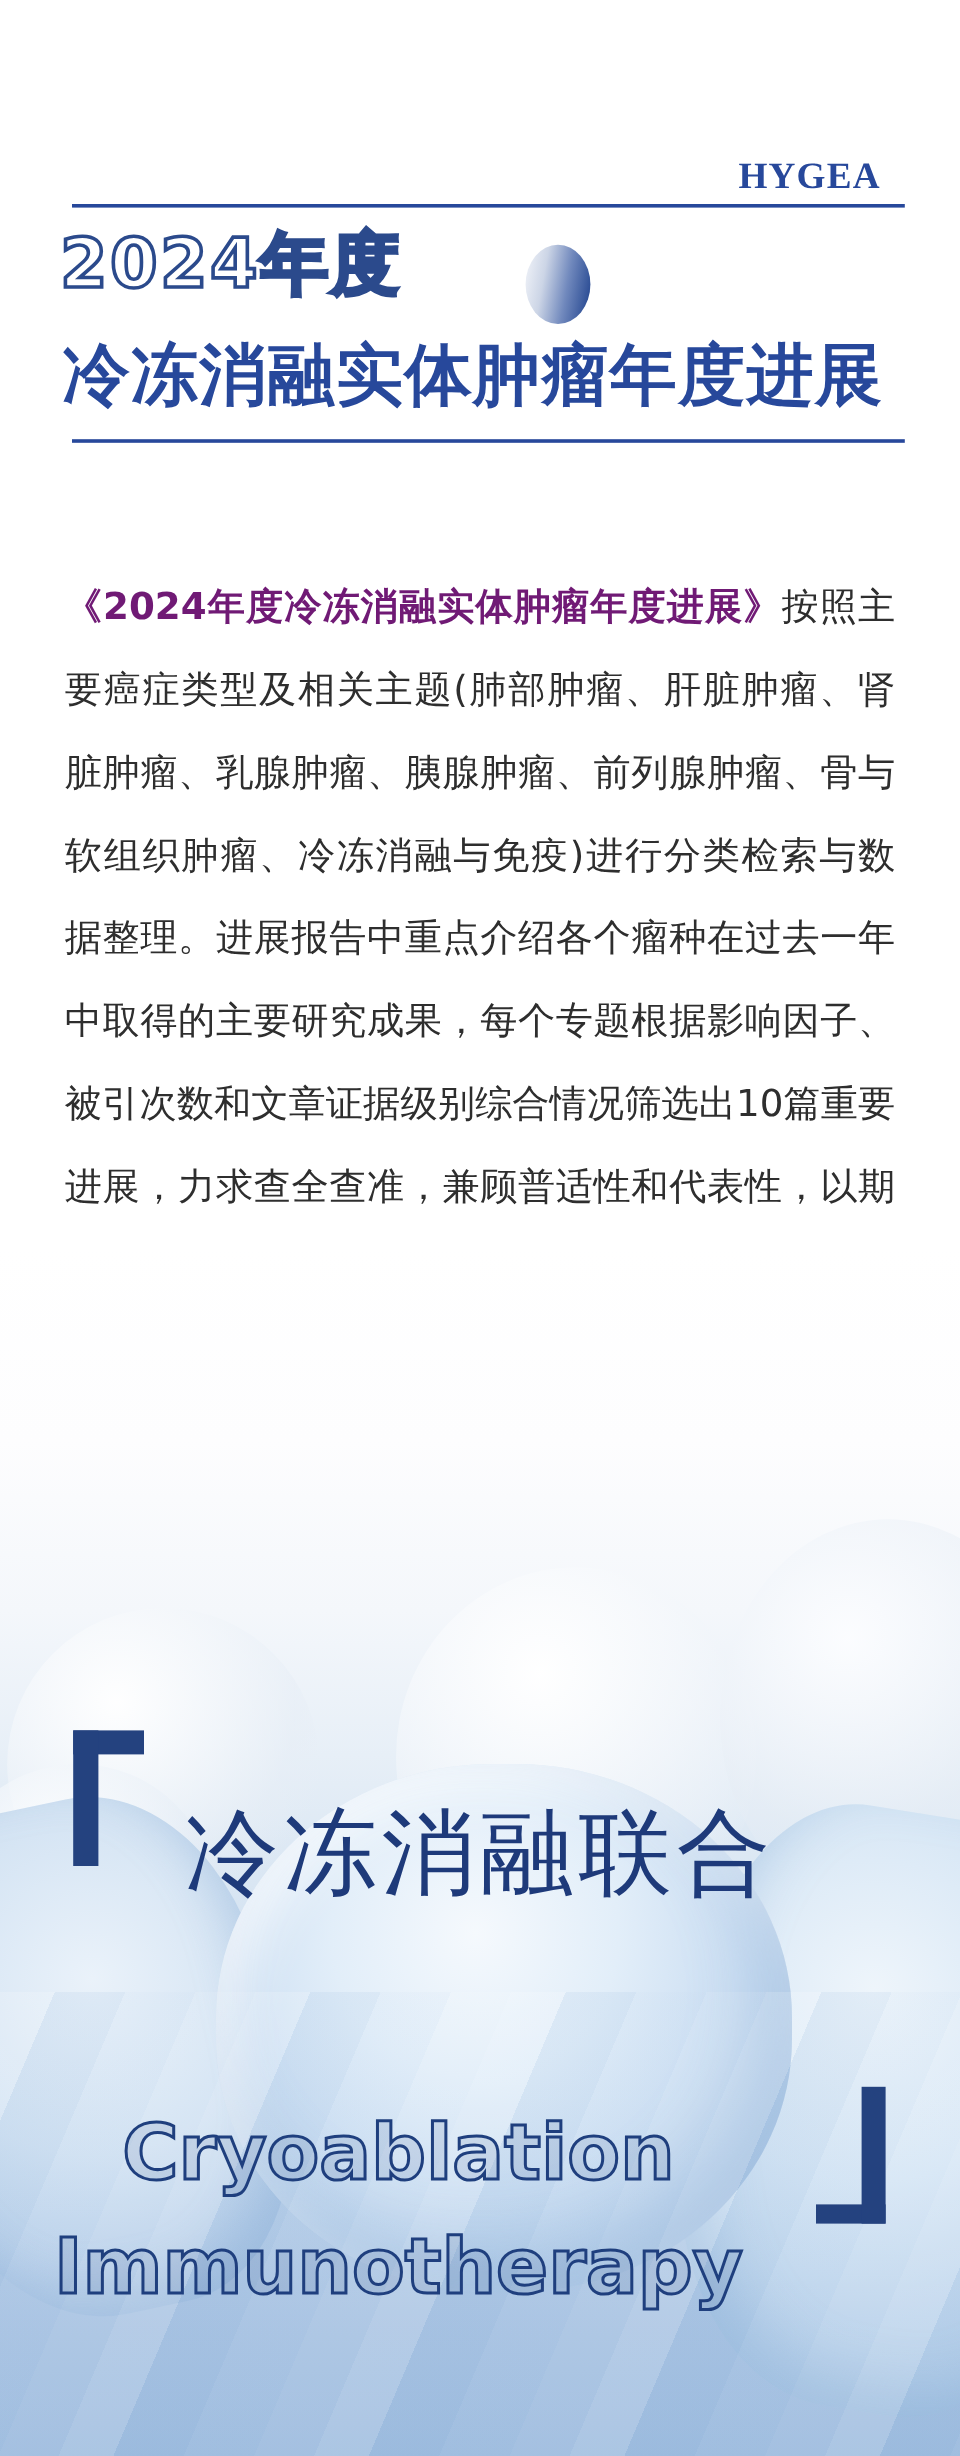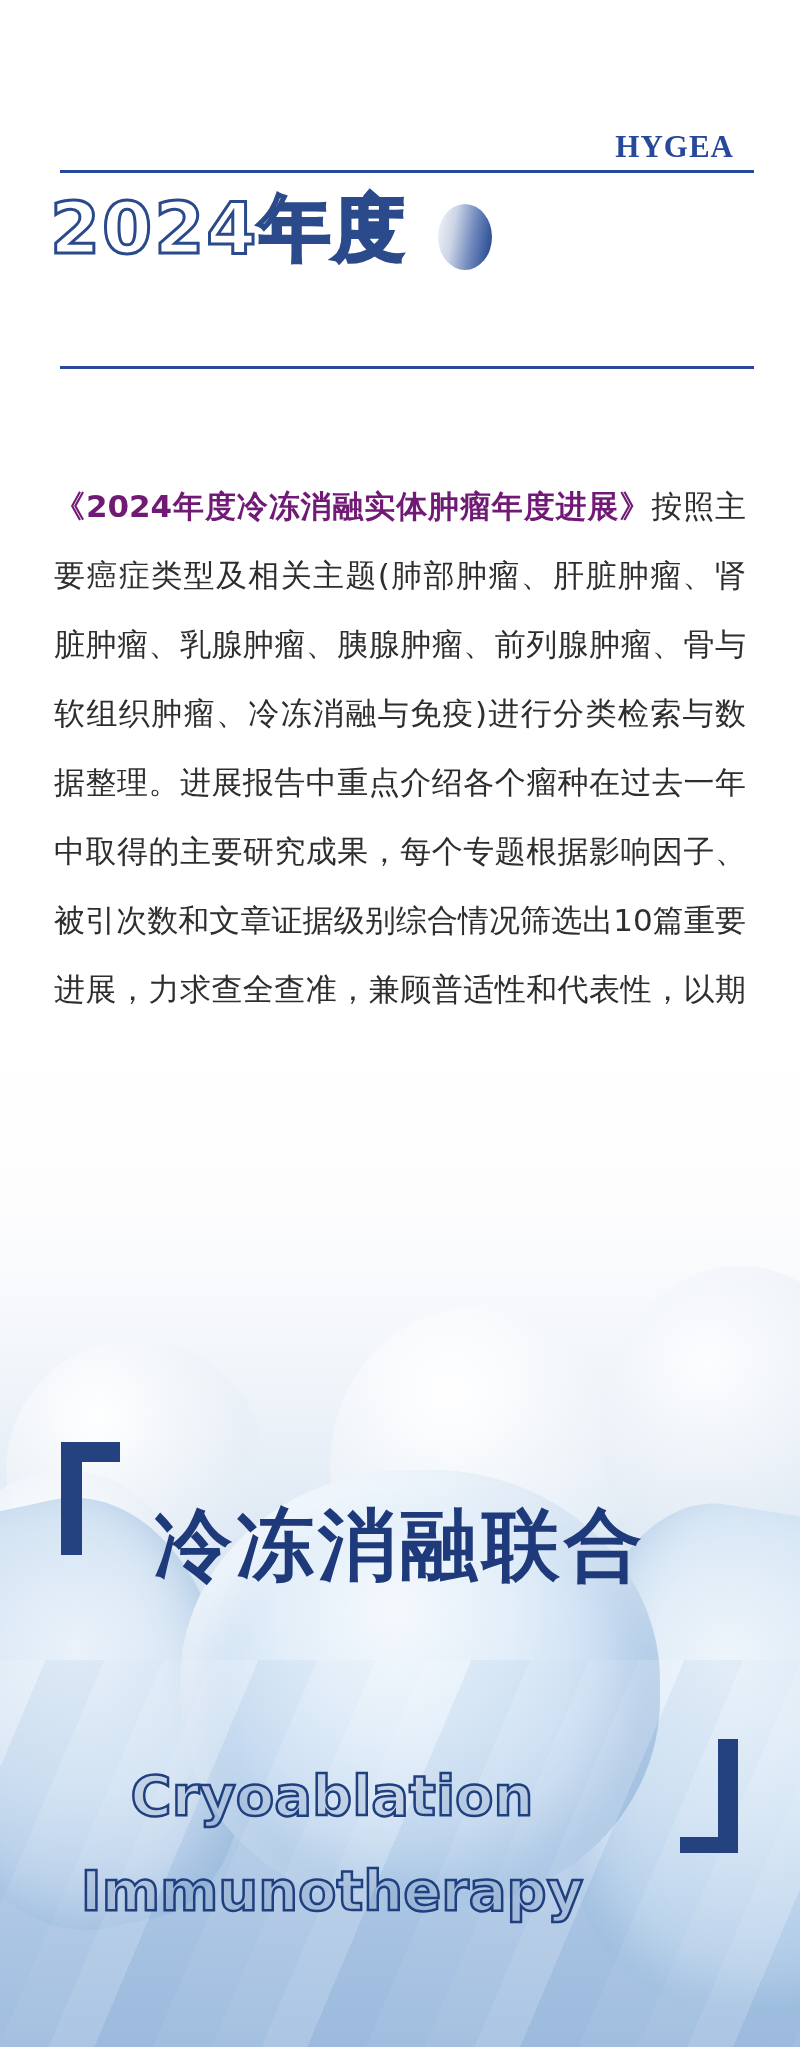--- a/index.html
+++ b/index.html
@@ -12,21 +12,21 @@
   .brand{
     position:absolute;top:129px;right:66px;
     font-family:"Liberation Serif","DejaVu Serif",serif;
     font-weight:bold;font-size:31px;letter-spacing:1px;color:#27489b;margin-left:48px;
   }
   .rule{position:absolute;left:60px;width:694px;height:3px;background:#27489b;}
   .rule-top{top:170px;}
   .rule-mid{top:366px;}
   .year-title{
     position:absolute;left:50px;top:192px;line-height:1;
-    font-size:72px;font-weight:bold;letter-spacing:2px;
+    font-size:57px;font-weight:bold;letter-spacing:2px;
     color:#ffffff;-webkit-text-stroke:3px #2b4a8c;text-stroke:3px #2b4a8c;
   }
   .grad-dot{
     position:absolute;left:438px;top:204px;width:54px;height:66px;border-radius:50%;
     background:linear-gradient(100deg,#eef1f7 4%,#ccd5e6 30%,#7189bd 62%,#2e4f96 92%);
   }
   .main-title{
     position:absolute;left:52px;top:283px;width:700px;white-space:nowrap;
     font-size:56px;font-weight:bold;letter-spacing:1px;color:#27489b;line-height:1.1;
   }
@@ -70,40 +70,41 @@
       rgba(255,255,255,.35) 0 42px,rgba(150,184,220,.30) 42px 96px,
       rgba(196,216,238,.22) 96px 150px,rgba(255,255,255,.18) 150px 196px);
   }
   .bracket{position:absolute;box-sizing:border-box;}
   .bracket-open{left:61px;top:402px;width:59px;height:113px;
     border-top:20px solid #24427f;border-left:21px solid #24427f;}
   .bracket-close{left:680px;top:699px;width:58px;height:114px;
     border-bottom:16px solid #24427f;border-right:20px solid #24427f;}
   .hero-cn{
     position:absolute;left:0;top:462px;width:800px;text-align:center;
-    font-size:78px;font-weight:bold;line-height:86px;color:#1e3a7a;letter-spacing:4px;
+    font-size:78px;font-weight:normal;line-height:86px;color:#1e3a7a;letter-spacing:4px;
   }
   .hero-en{
     position:absolute;left:0;top:708px;width:664px;text-align:center;
-    font-size:56px;font-weight:bold;line-height:95px;
+    font-size:64px;font-weight:bold;line-height:95px;
     color:rgba(30,58,122,0.10);
     -webkit-text-stroke:2.5px #1f3f7e;text-stroke:2.5px #1f3f7e;
   }
   .hero-en .en-line{white-space:nowrap;}
 </style>
 </head>
 <body>
 
 <div class="page">
 
   <div class="brand">HYGEA</div>
   <div class="rule rule-top"></div>
 
   <div class="year-title">2024年度</div>
   <div class="grad-dot"></div>
+  <div class="main-title">冷冻消融实体肿瘤年度进展</div>
   <div class="rule rule-mid"></div>
 
   <p class="article"><span class="lead">《2024年度冷冻消融实体肿瘤年度进展》</span><span>按照主要癌症类型及相关主题(肺部肿瘤、肝脏肿瘤、肾脏肿瘤、乳腺肿瘤、胰腺肿瘤、前列腺肿瘤、骨与软组织肿瘤、冷冻消融与免疫)进行分类检索与数据整理。进展报告中重点介绍各个瘤种在过去一年中取得的主要研究成果，每个专题根据影响因子、被引次数和文章证据级别综合情况筛选出10篇重要进展，力求查全查准，兼顾普适性和代表性，以期为临床实践提供更多参考依据。现就2024年冷冻消融联合免疫治疗的研究进展论述如下:</span></p>
 
   <div class="hero">
     <div class="bubble bubble-1"></div>
     <div class="bubble bubble-2"></div>
     <div class="bubble bubble-3"></div>
     <div class="bubble bubble-4"></div>
     <div class="chunk chunk-left"></div>

